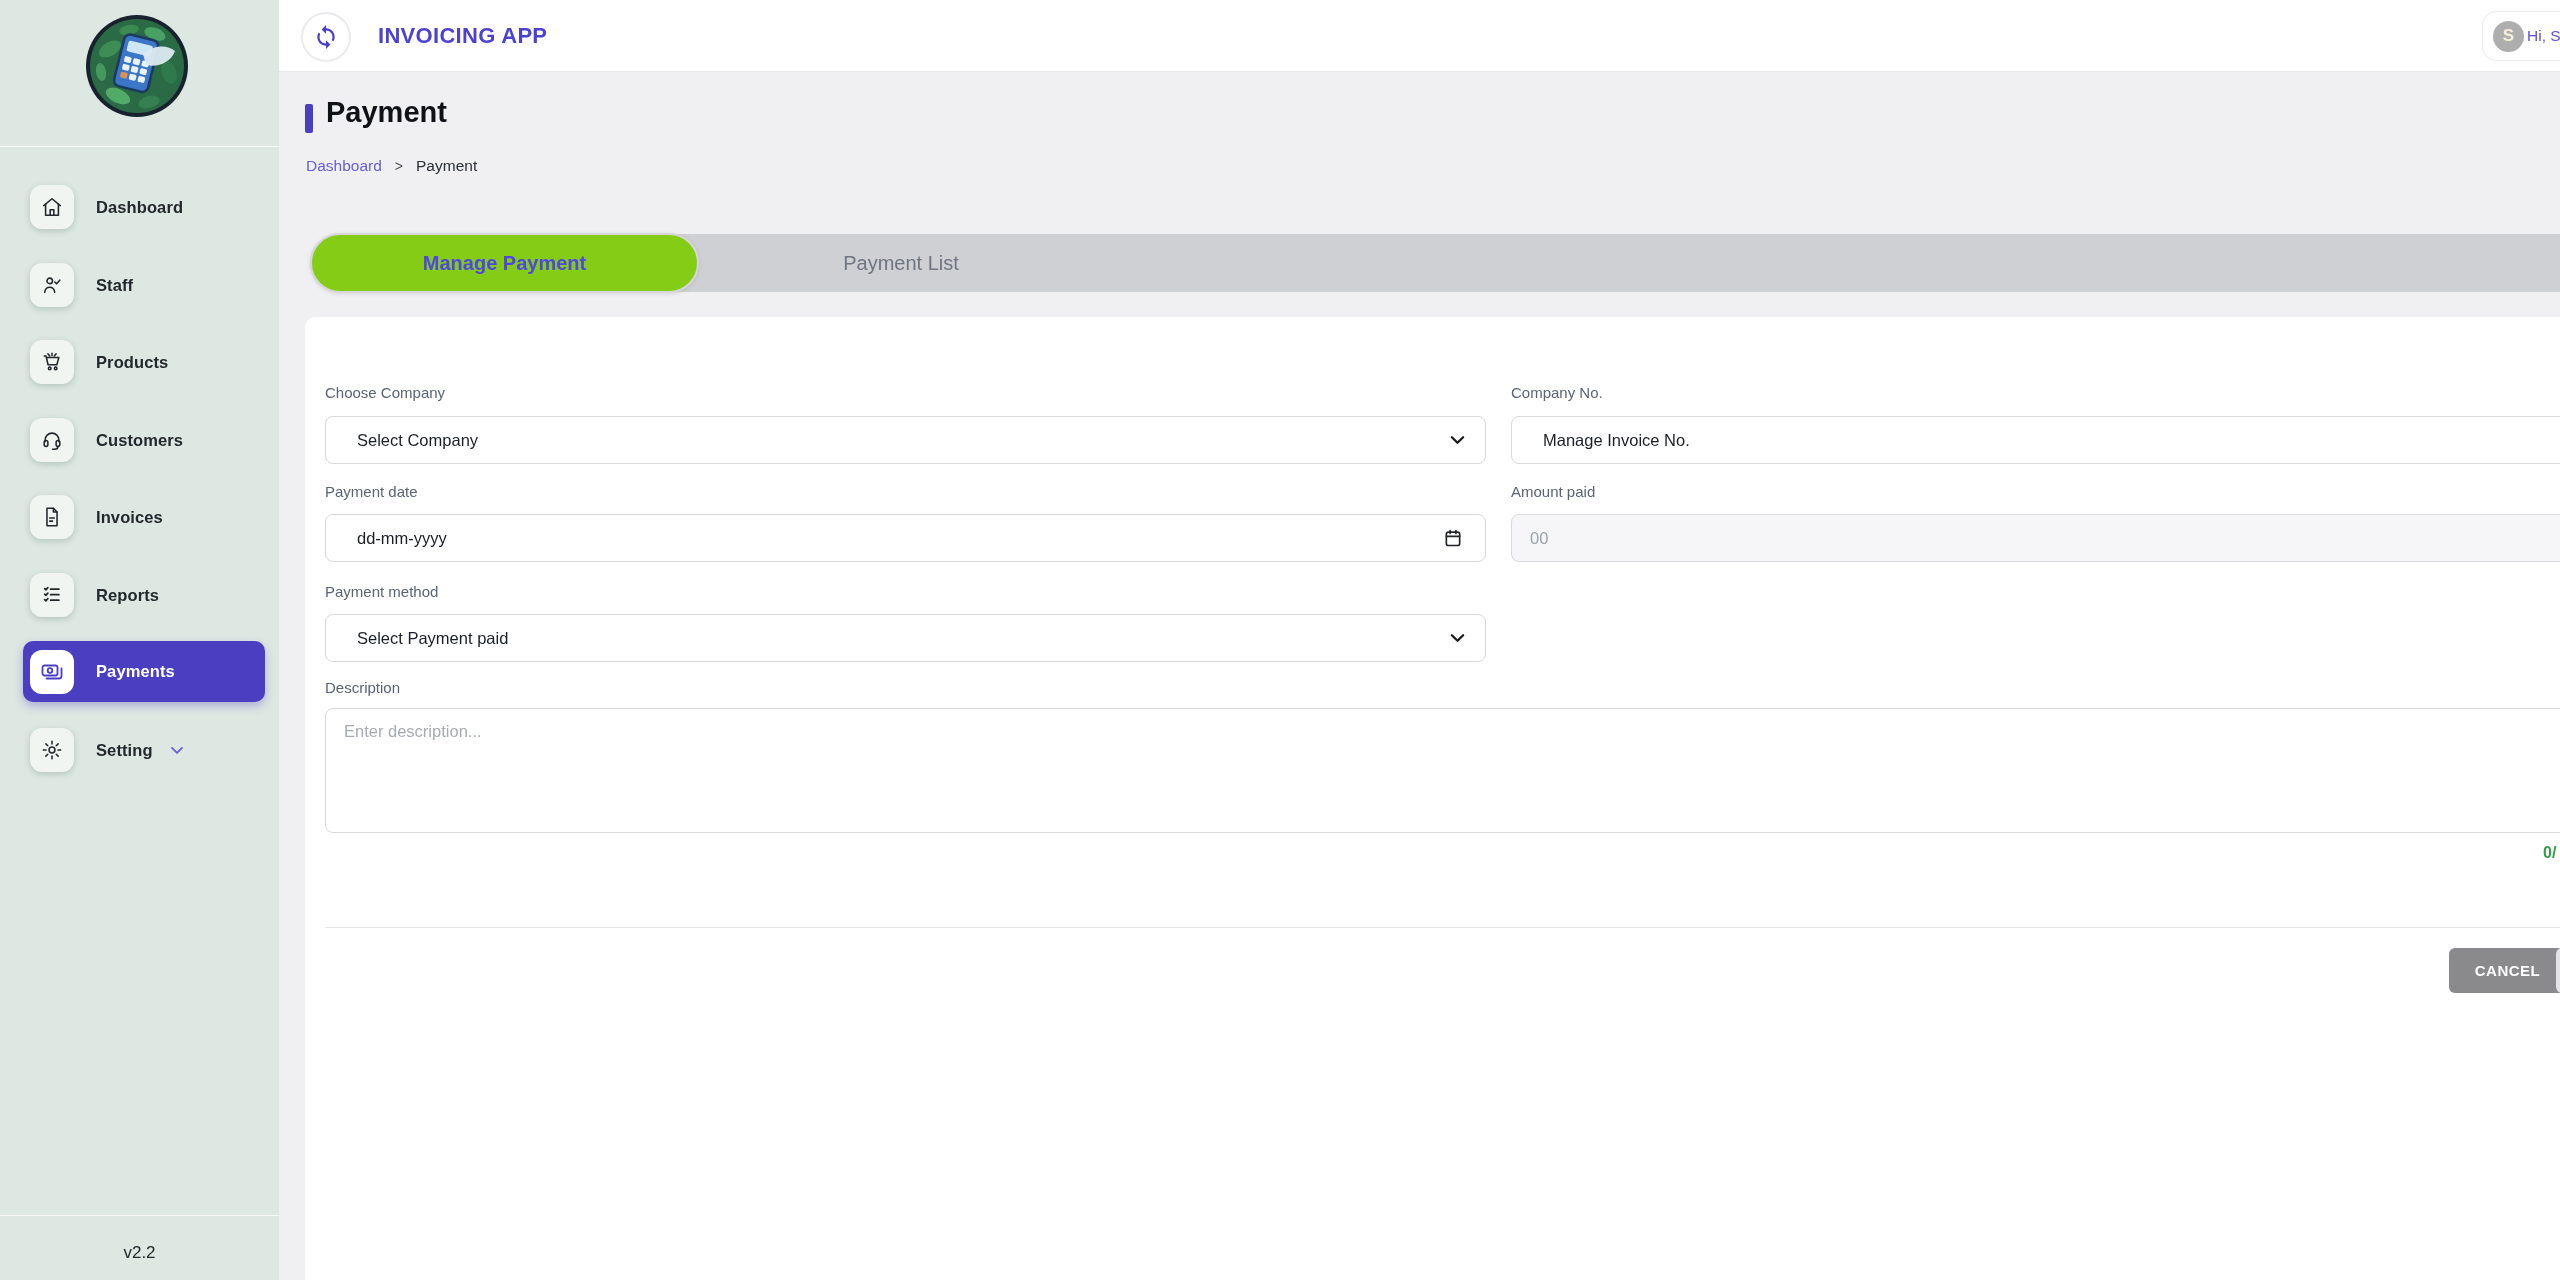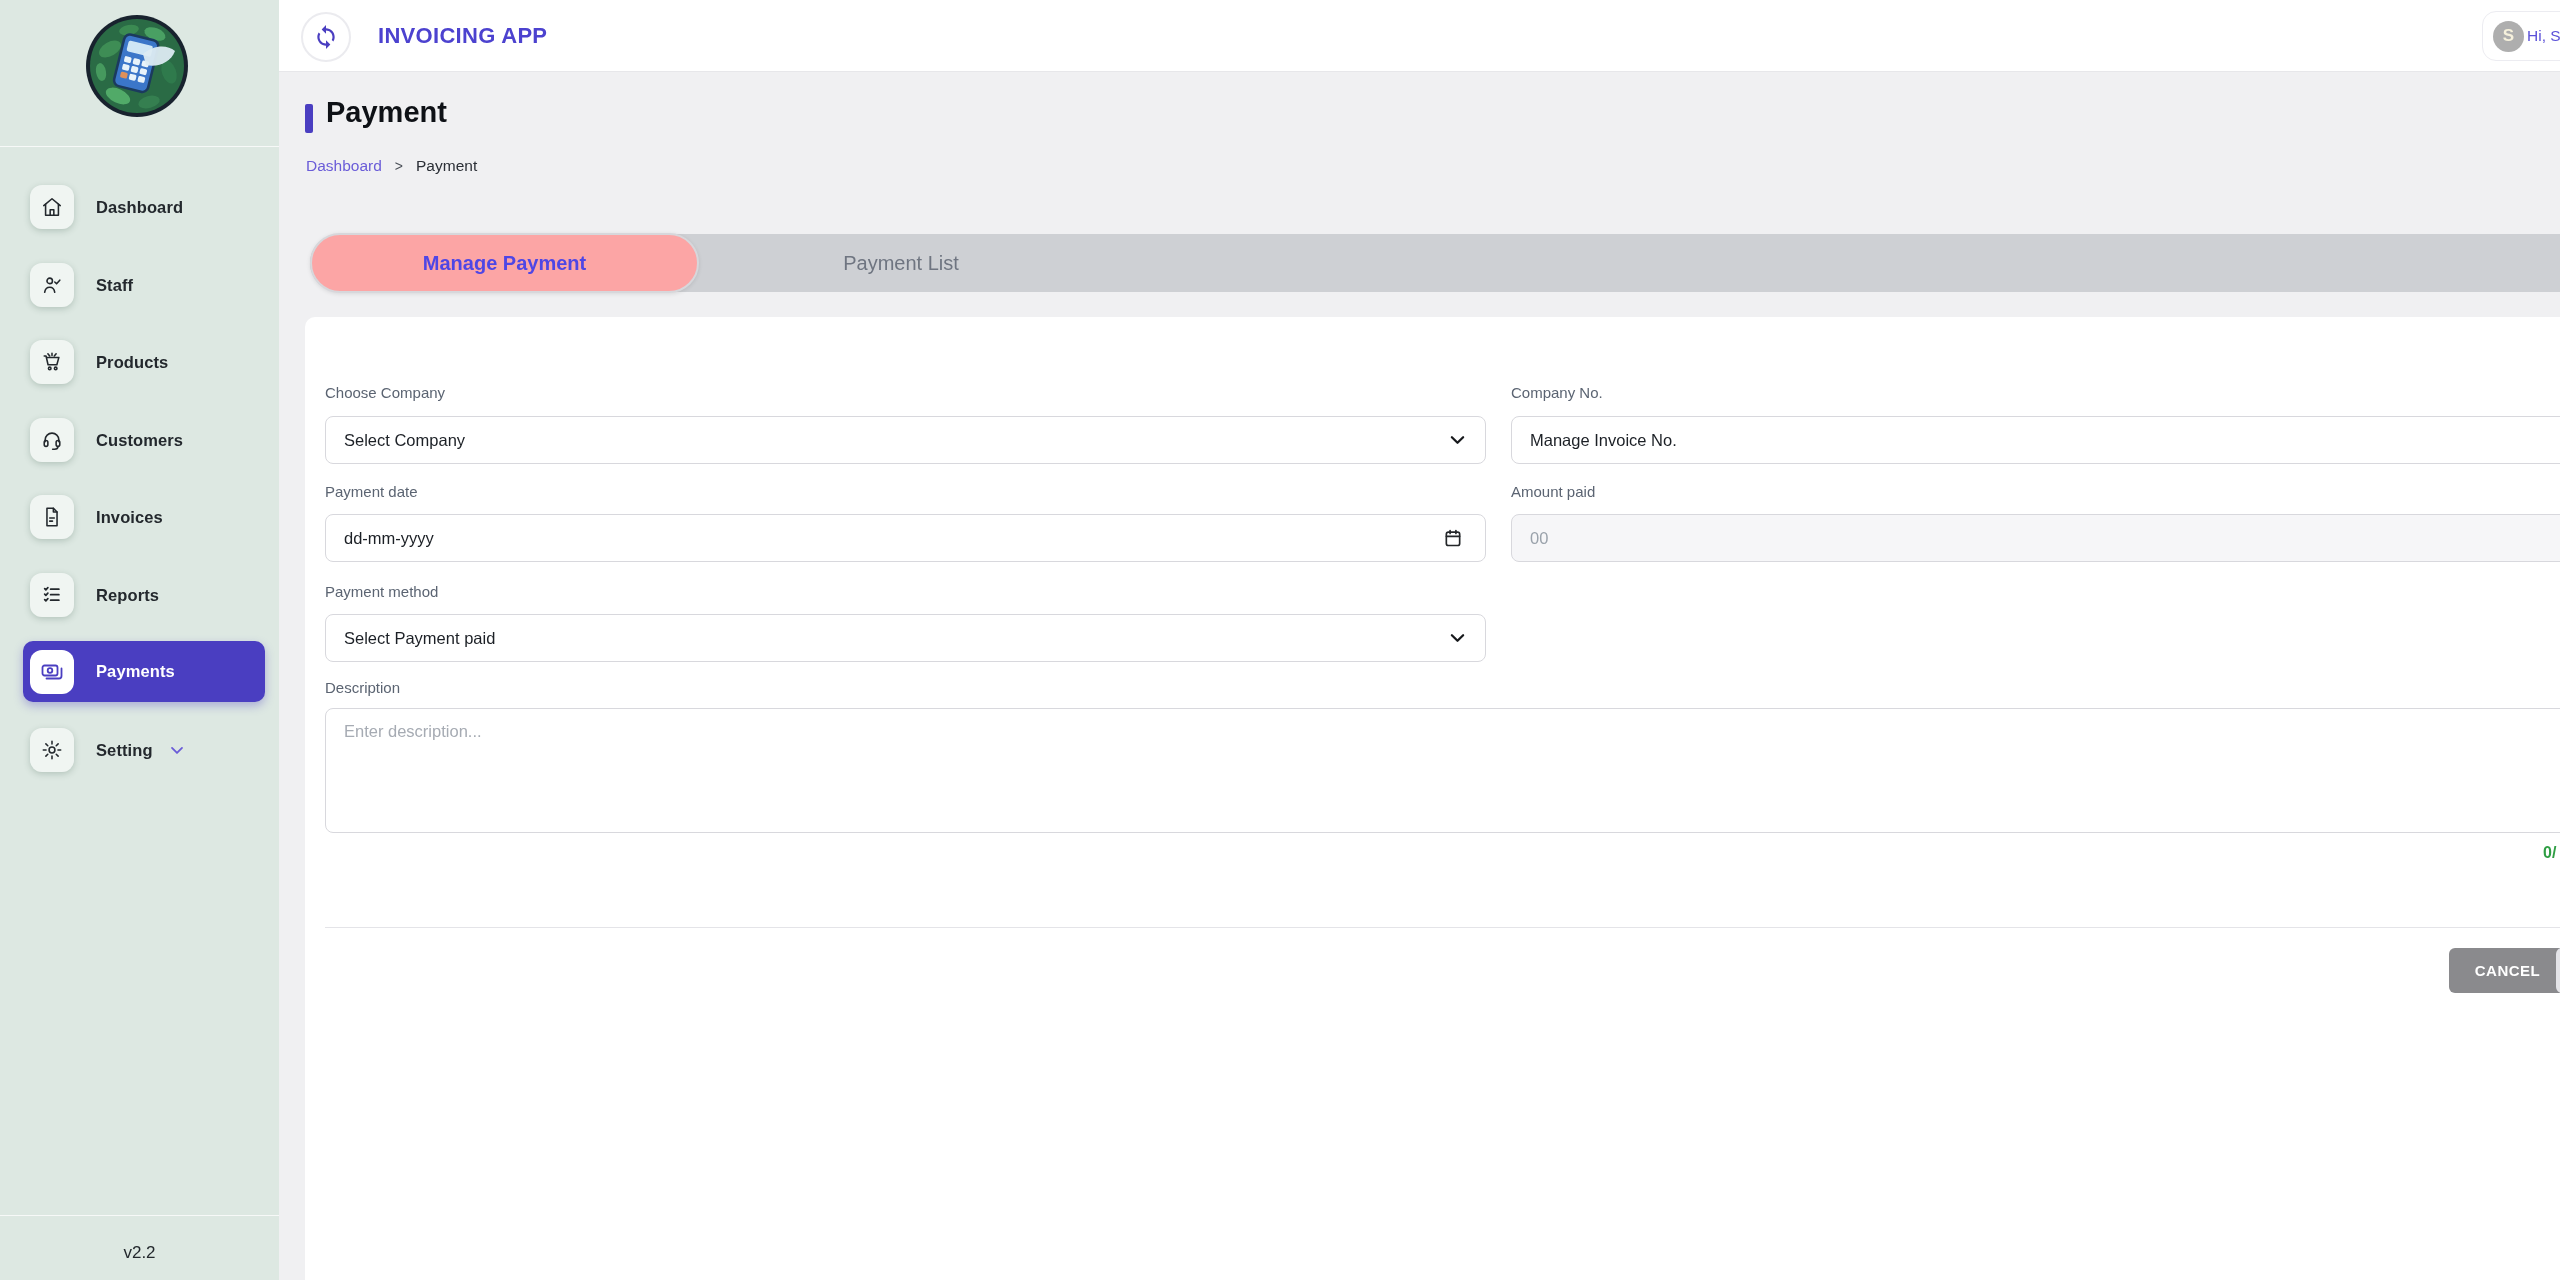--- a/index.html
+++ b/index.html
@@ -37,31 +37,31 @@
   
   .title-accent{position:absolute;left:305px;top:104px;width:8px;height:29px;background:#4a3ec1;border-radius:2px;}
   .page-title{position:absolute;left:326px;top:96px;margin:0;font-size:29px;font-weight:700;color:#0e1116;}
   .breadcrumb{position:absolute;left:306px;top:157px;display:flex;align-items:center;font-size:15.5px;}
   .breadcrumb a{color:#6a5cd8;text-decoration:none;cursor:pointer;}
   .breadcrumb .sep{color:#4b5058;margin:0 13px;font-size:14px;}
   .breadcrumb .cur{color:#2b2f36;}
 
   
   .tabbar{position:absolute;left:310px;top:234px;width:2395px;height:58px;background:#ced0d4;border-radius:29px 0 0 29px;}
-  .tab-active{position:absolute;left:310px;top:233px;width:389px;height:60px;border-radius:30px;background:#fca5a5;
+  .tab-active{position:absolute;left:310px;top:233px;width:389px;height:60px;border-radius:30px;background:#84cc16;
     border:2px solid #d7d7db;box-shadow:0 1px 4px rgba(0,0,0,.10);display:flex;align-items:center;justify-content:center;
     font-size:20px;font-weight:700;color:#4f46e5;cursor:pointer;}
   .tab-plain{position:absolute;left:750px;top:234px;width:302px;height:58px;display:flex;align-items:center;
     justify-content:center;font-size:20px;color:#6f7581;cursor:pointer;}
 
   
   .card{position:absolute;left:305px;top:317px;width:2367px;height:1020px;background:#ffffff;border-radius:10px;}
   .f-label{position:absolute;font-size:15px;color:#5b6472;}
   .field{position:absolute;height:48px;background:#fff;border:1px solid #d8d8dd;border-radius:8px;display:flex;
-    align-items:center;font-size:16.5px;color:#1c2026;padding:0 18px;cursor:pointer;}
+    align-items:center;font-size:16.5px;color:#1c2026;padding:0 31px;cursor:pointer;}
   .field .chev{position:absolute;right:20px;top:50%;transform:translateY(-50%);display:flex;}
   .field .cal{position:absolute;right:22px;top:50%;transform:translateY(-50%);display:flex;}
   input.field-input{position:absolute;height:48px;background:#f6f6f8;border:1px solid #d8d8dd;border-radius:8px;
     font-size:16.5px;padding:0 18px;color:#1c2026;font-family:"Liberation Sans",sans-serif;outline:none;}
   input.field-input::placeholder{color:#9aa2ab;}
   textarea.f-textarea{position:absolute;border:1px solid #d8d8dd;border-radius:8px;background:#fff;resize:none;
     font-size:16.5px;color:#1c2026;padding:13px 18px;font-family:"Liberation Sans",sans-serif;outline:none;}
   textarea.f-textarea::placeholder{color:#a6abb3;}
   .char-counter{position:absolute;left:2238px;top:527px;font-size:16px;font-weight:600;color:#2f9e44;white-space:nowrap;}
   .form-divider{position:absolute;left:20px;top:610px;width:2347px;height:1px;background:#e4e4e8;}

